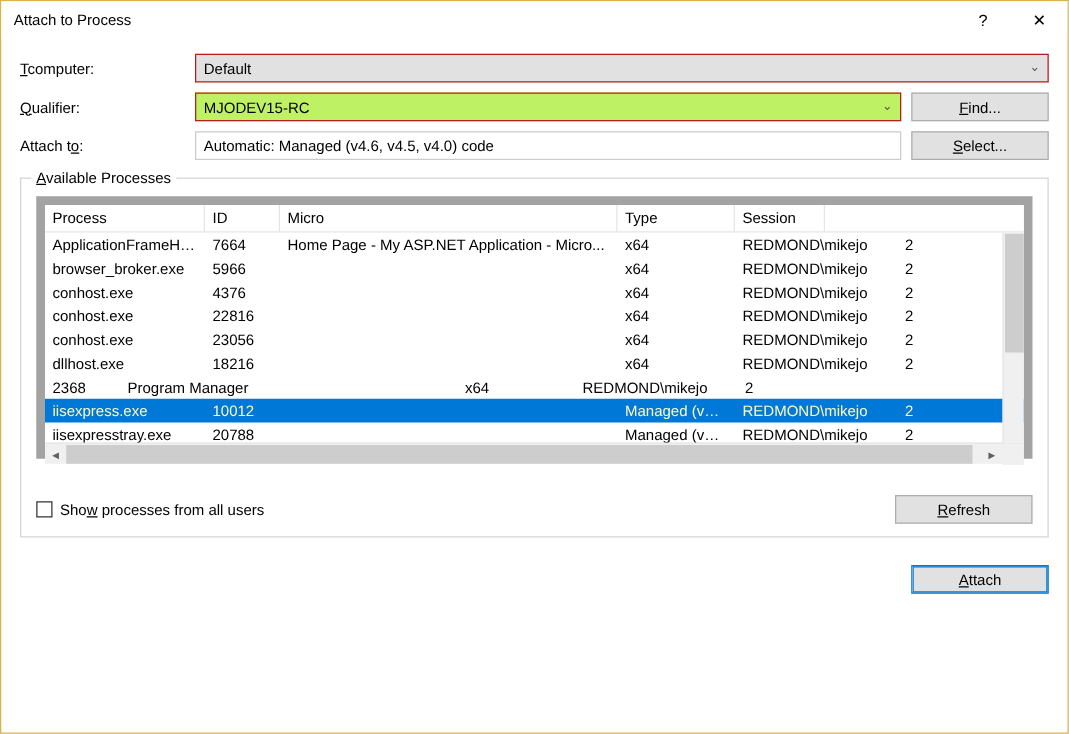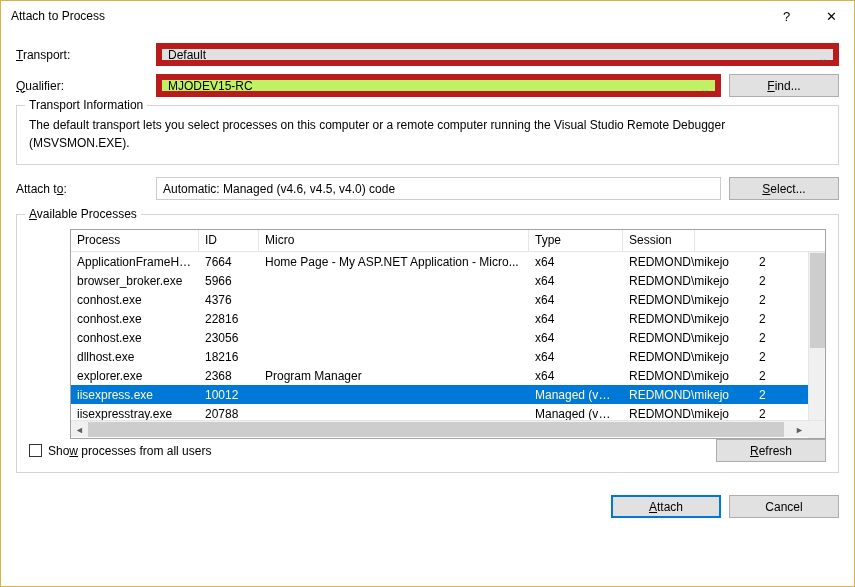--- a/index.html
+++ b/index.html
@@ -29,21 +29,21 @@
     display: flex; align-items: center; justify-content: center;
     font-size: 13px;
   }
   .content { padding: 12px 15px 10px 15px; }
   .row { display: flex; align-items: center; margin-bottom: 8px; }
   .label-col { width: 140px; }
   .underline { text-decoration: underline; }
   .combo {
     flex: 1;
     height: 23px;
-    border: 6px solid #b91c1c;
+    border: 1px solid #b91c1c;
     background: #e1e1e1;
     display: flex;
     align-items: center;
     padding: 0 6px;
     position: relative;
   }
   .combo-white { background: #bef264; }
   .combo .chev {
     position: absolute; right: 6px; top: 4px;
     font-size: 10px; color: #555;
@@ -77,24 +77,23 @@
     flex: 1;
     height: 23px;
     border: 1px solid #ccc;
     background: #fff;
     display: flex;
     align-items: center;
     padding: 0 6px;
   }
   .table-wrap {
     position: relative;
-    border: 1px solid #a3a3a3;
+    border: 7px solid #a3a3a3;
     height: 210px;
     margin-top: 4px;
-    margin-left: 41px;
   }
   .thead {
     display: flex;
     height: 22px;
     background: #fff;
     border-bottom: 1px solid #e5e5e5;
   }
   .th {
     padding: 3px 6px;
     border-right: 1px solid #e5e5e5;
@@ -142,21 +141,21 @@
     display: flex; align-items: center; justify-content: center;
     color: #606060; font-size: 9px;
   }
   .htrack { flex: 1; position: relative; }
   .hthumb {
     position: absolute; top: 1px; left: 0;
     height: 15px; width: 99%;
     background: #cdcdcd;
   }
   .hcorner { width: 17px; height: 17px; background: #f0f0f0; }
-  .bottom-row { display: flex; align-items: center; margin-top: 0; }
+  .bottom-row { display: flex; align-items: center; margin-top: 29px; }
   .checkbox {
     display: flex; align-items: center; gap: 6px;
   }
   .checkbox .box {
     width: 13px; height: 13px; border: 1px solid #333; background: #fff;
   }
   .spacer { flex: 1; }
   .dlg-btns { display: flex; justify-content: flex-end; gap: 8px; margin-top: 22px; padding-right: 0; }
   .dlg-btn {
     width: 110px; height: 23px;
@@ -173,42 +172,38 @@
   <div class="title-text">Attach to Process</div>
   <div class="win-btns">
     <div class="win-btn">?</div>
     <div class="win-btn">✕</div>
   </div>
 </div>
 
 <div class="content">
 
   <div class="row">
-    <div class="label-col"><span class="underline">T</span><span>ransport:</span></div>
+    <div class="label-col"><span class="underline">T</span><span>computer:</span></div>
     <div class="combo">
       <span>Default</span>
       <span class="chev">⌄</span>
     </div>
   </div>
 
   <div class="row">
     <div class="label-col"><span class="underline">Q</span>ualifier:</div>
     <div class="combo combo-white">
       <span>MJODEV15-RC</span>
       <span class="chev">⌄</span>
     </div>
     <div class="btn">
         <span><span class="underline">F</span>ind...</span>
       </div>
   </div>
 
-  <div class="fieldset">
-    <div class="legend">Transport Information</div>
-    <div class="info-text">The default transport lets you select processes on this computer or a remote computer running the Visual Studio Remote Debugger (MSVSMON.EXE).</div>
-  </div>
 
   <div class="row" style="">
     <div class="label-col">Attach t<span class="underline">o</span>:</div>
     <div class="textbox-ro">
         <span>Automatic: Managed (v4.6, v4.5, v4.0) code</span>
       </div>
     <div class="btn">
         <span><span class="underline">S</span>elect...</span>
       </div>
   </div>
@@ -267,21 +262,20 @@
           </div>
           <div class="tr">
             <div class="td col-process">dllhost.exe</div>
             <div class="td col-id">18216</div>
             <div class="td col-title"></div>
             <div class="td col-type">x64</div>
             <div class="td col-user">REDMOND\mikejo</div>
             <div class="td col-session">2</div>
           </div>
           <div class="tr">
-            <div class="td col-process">explorer.exe</div>
             <div class="td col-id">2368</div>
             <div class="td col-title">Program Manager</div>
             <div class="td col-type">x64</div>
             <div class="td col-user">REDMOND\mikejo</div>
             <div class="td col-session">2</div>
           </div>
           <div class="tr sel">
             <div class="td col-process">iisexpress.exe</div>
             <div class="td col-id">10012</div>
             <div class="td col-title"></div>
@@ -318,16 +312,15 @@
       </label>
       <div class="spacer"></div>
       <div class="btn">
           <span><span class="underline">R</span>efresh</span>
         </div>
     </div>
   </div>
 
   <div class="dlg-btns">
     <div class="dlg-btn primary"><span class="underline">A</span>ttach</div>
-    <div class="dlg-btn">Cancel</div>
   </div>
 
 </div>
 
 </body></html>

